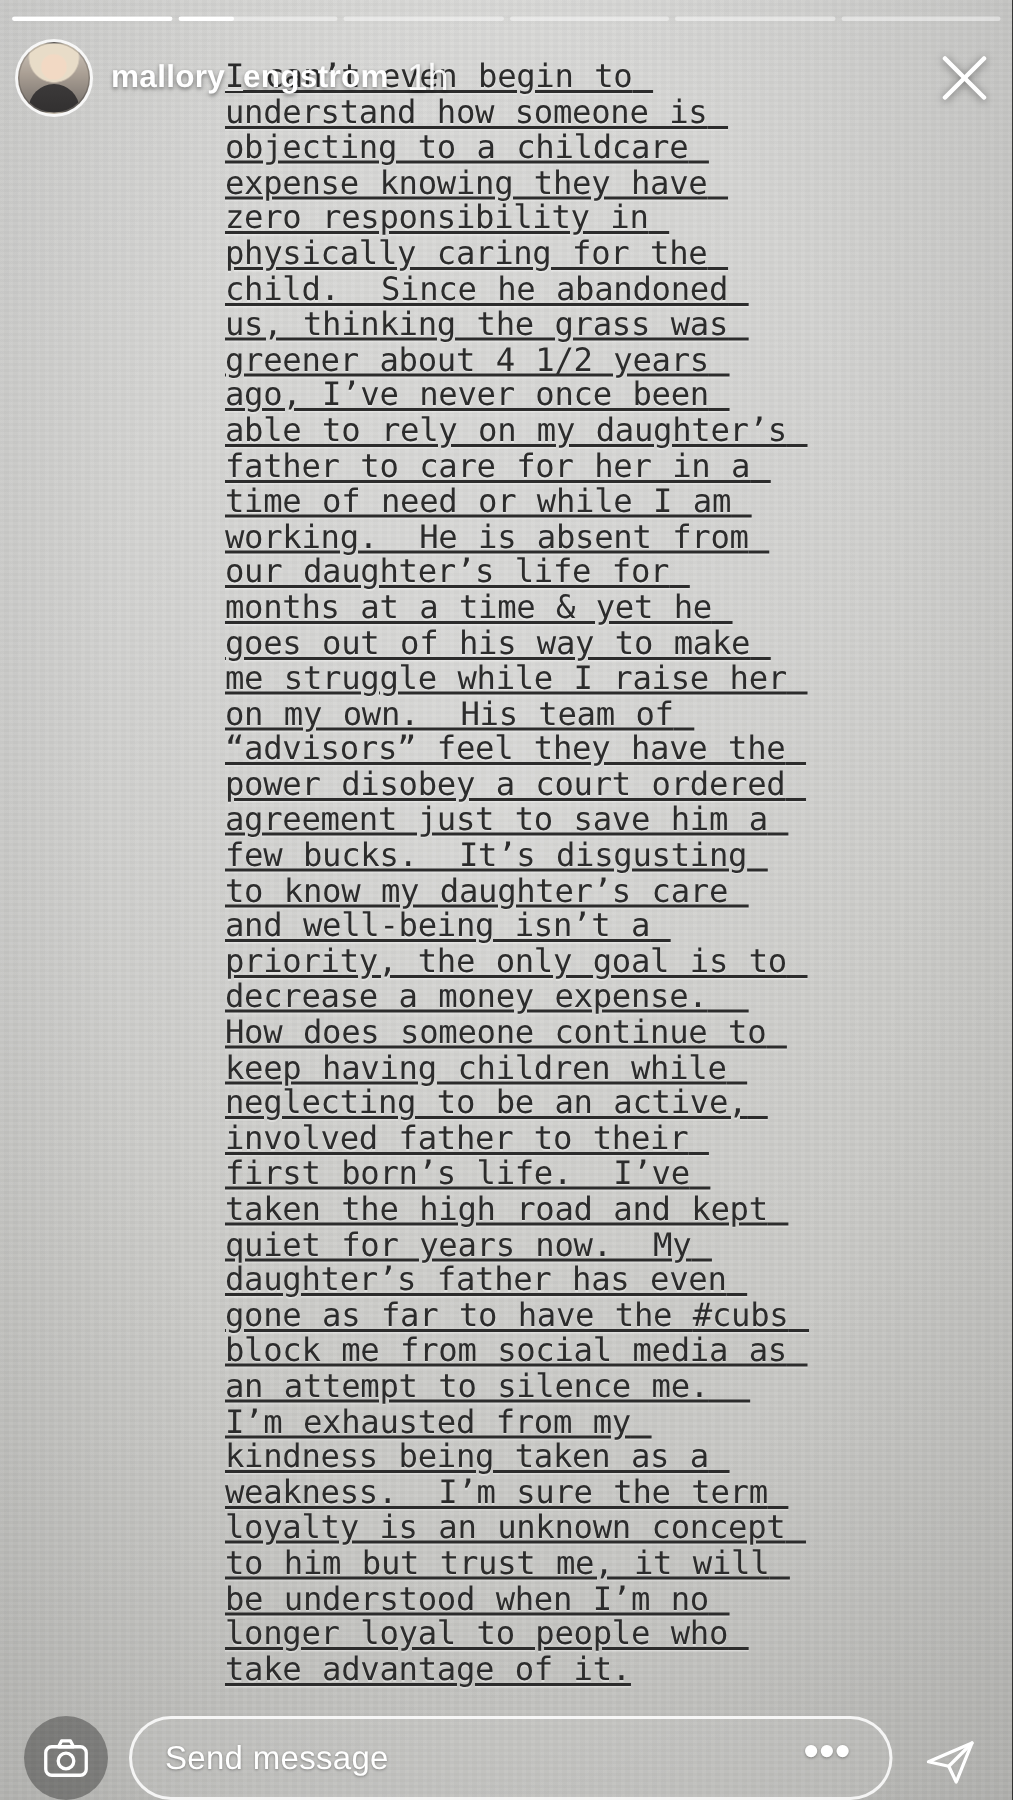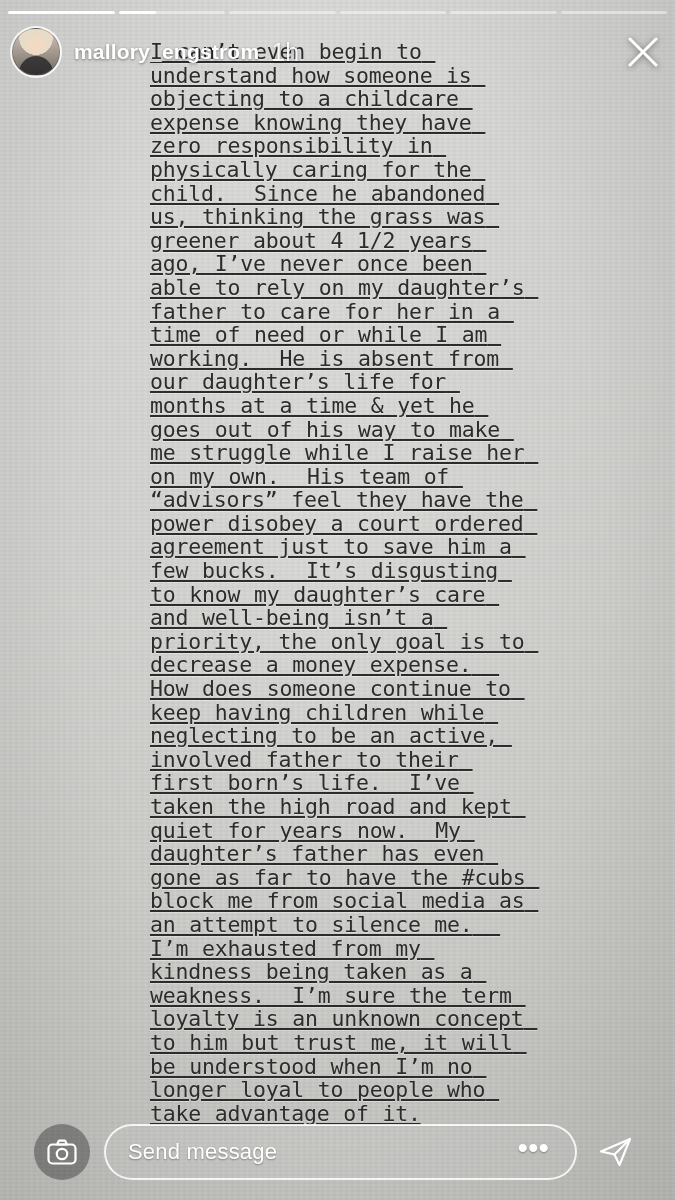--- a/index.html
+++ b/index.html
@@ -154,22 +154,22 @@
   }
 
   
   .footer {
     position: absolute;
     left: 0;
     right: 0;
     bottom: 0;
     height: 96px;
     display: flex;
-    align-items: center;
-    padding: 0 34px;
+    align-items: flex-end;
+    padding: 0 16px;
     box-sizing: border-box;
     z-index: 40;
   }
   .camera-btn {
     width: 56px;
     height: 56px;
     border-radius: 50%;
     background: rgba(0,0,0,0.32);
     display: flex;
     align-items: center;

